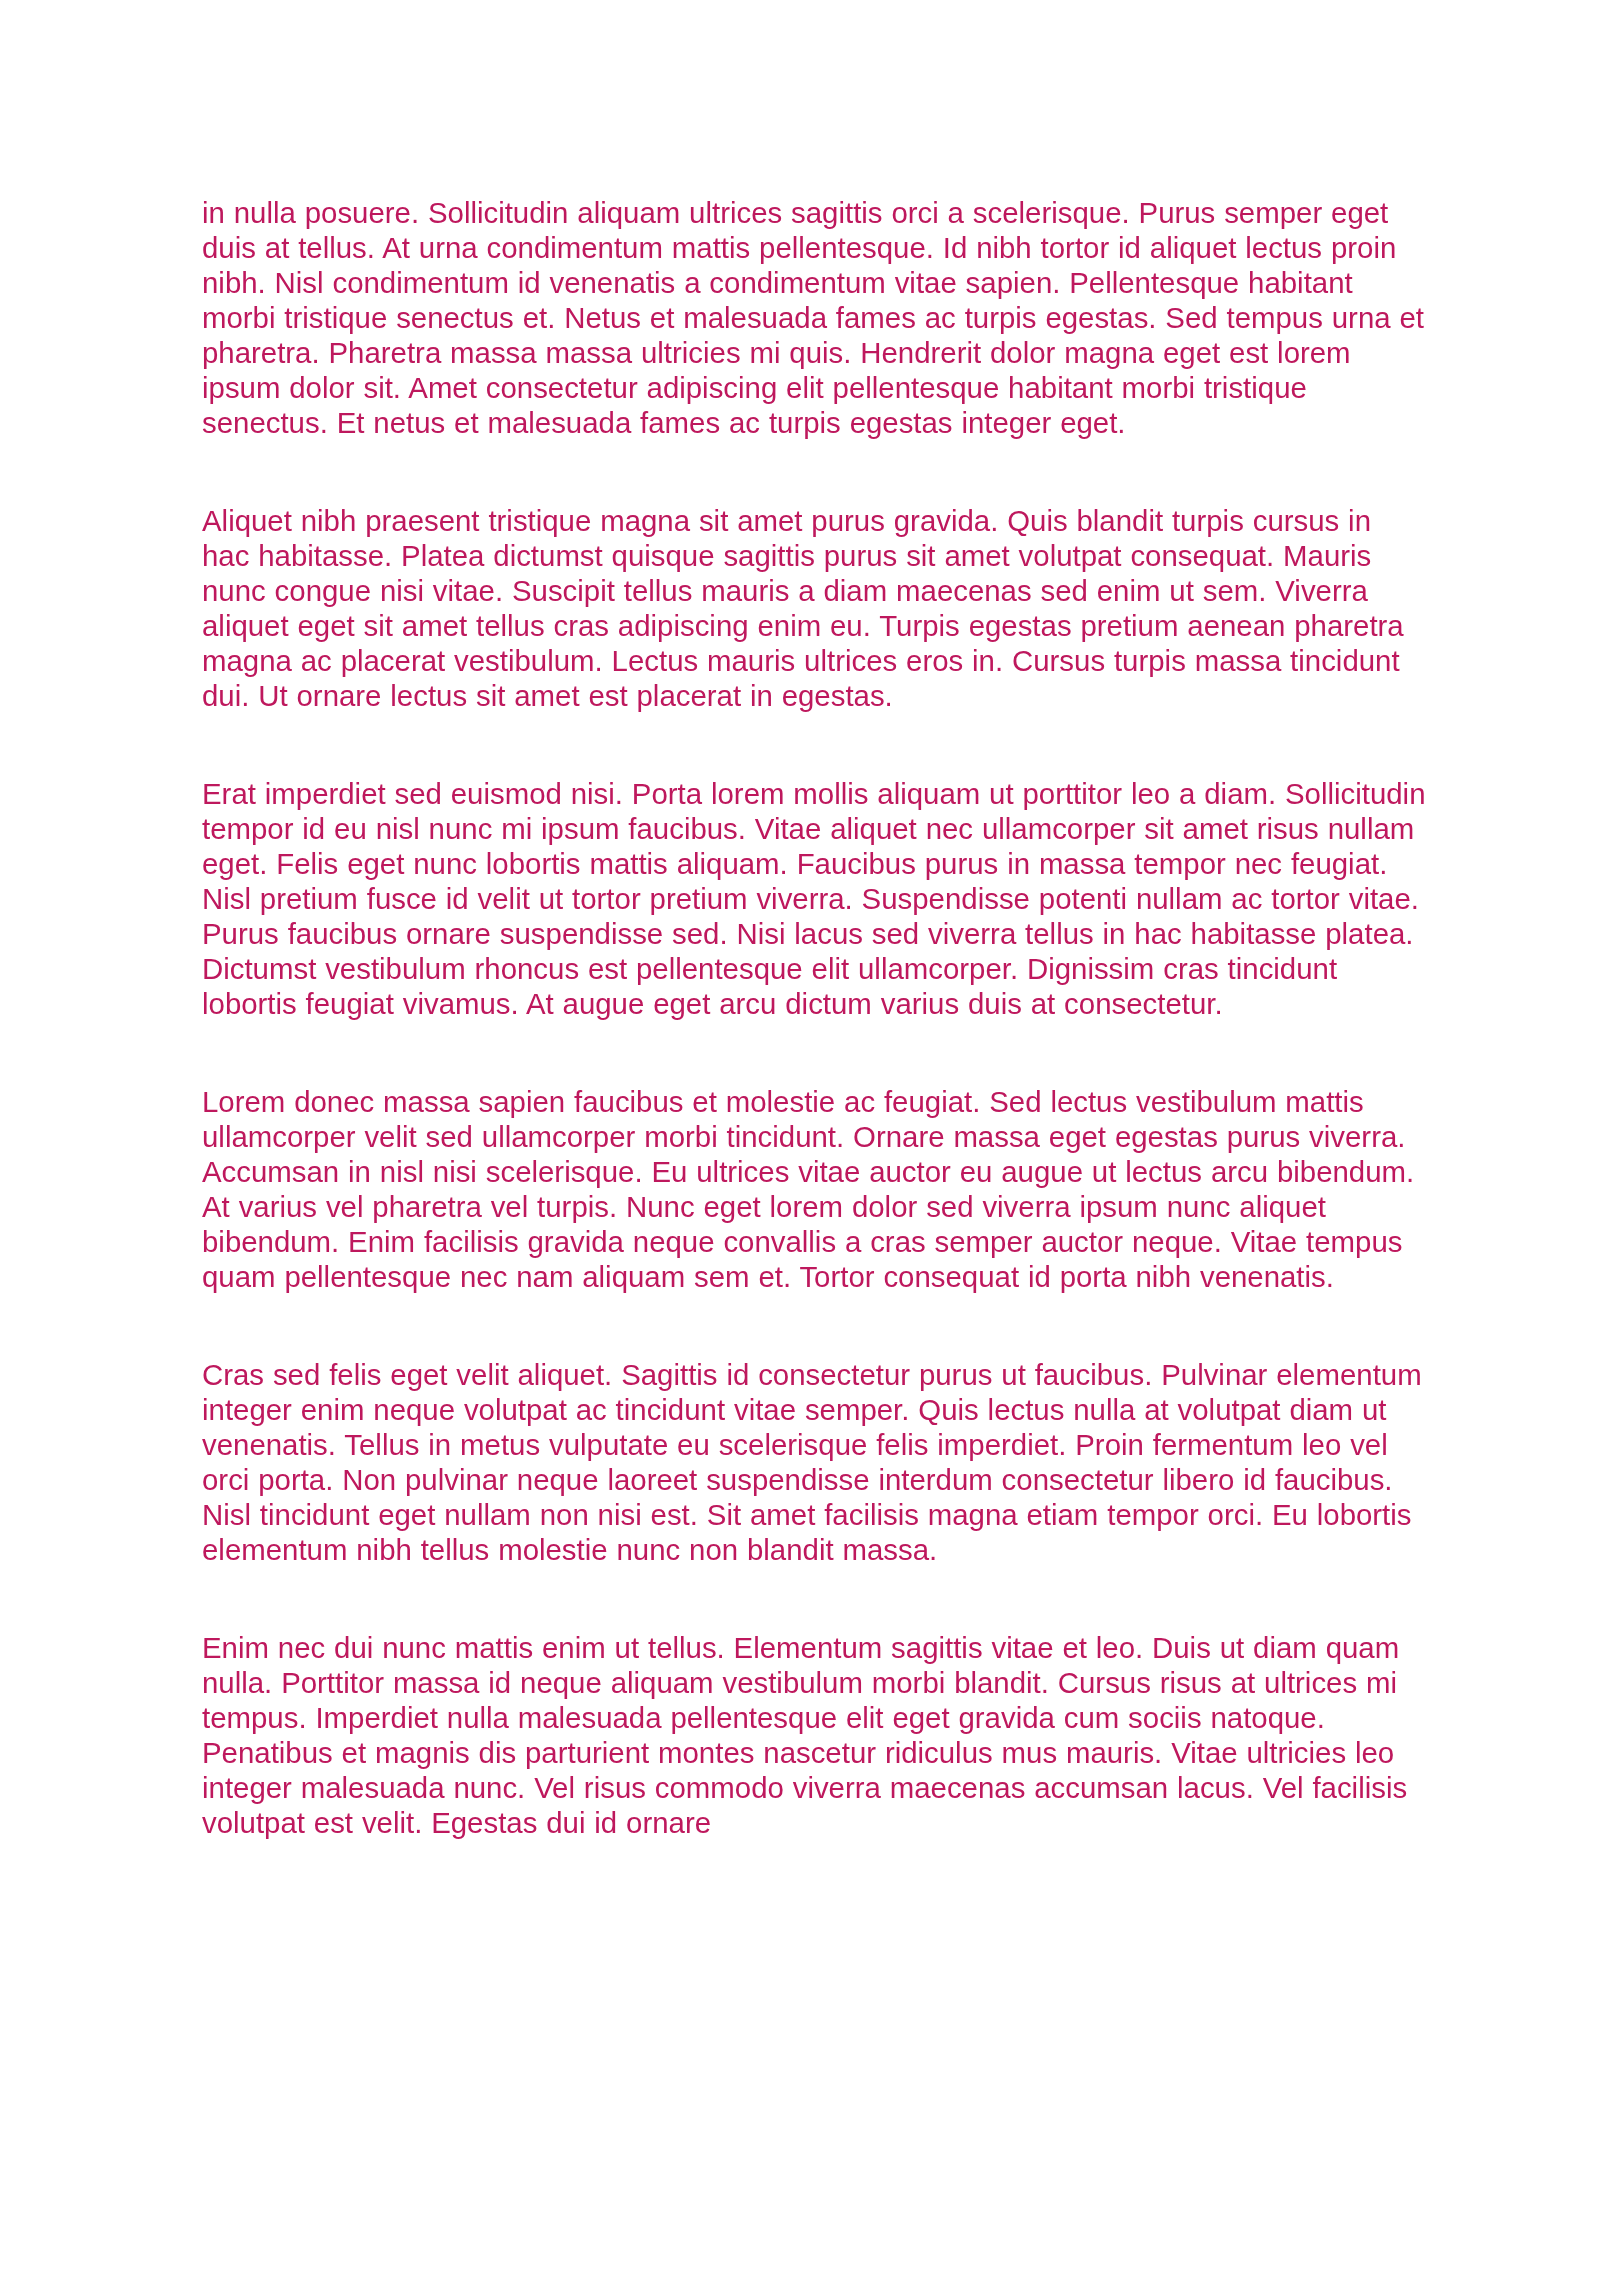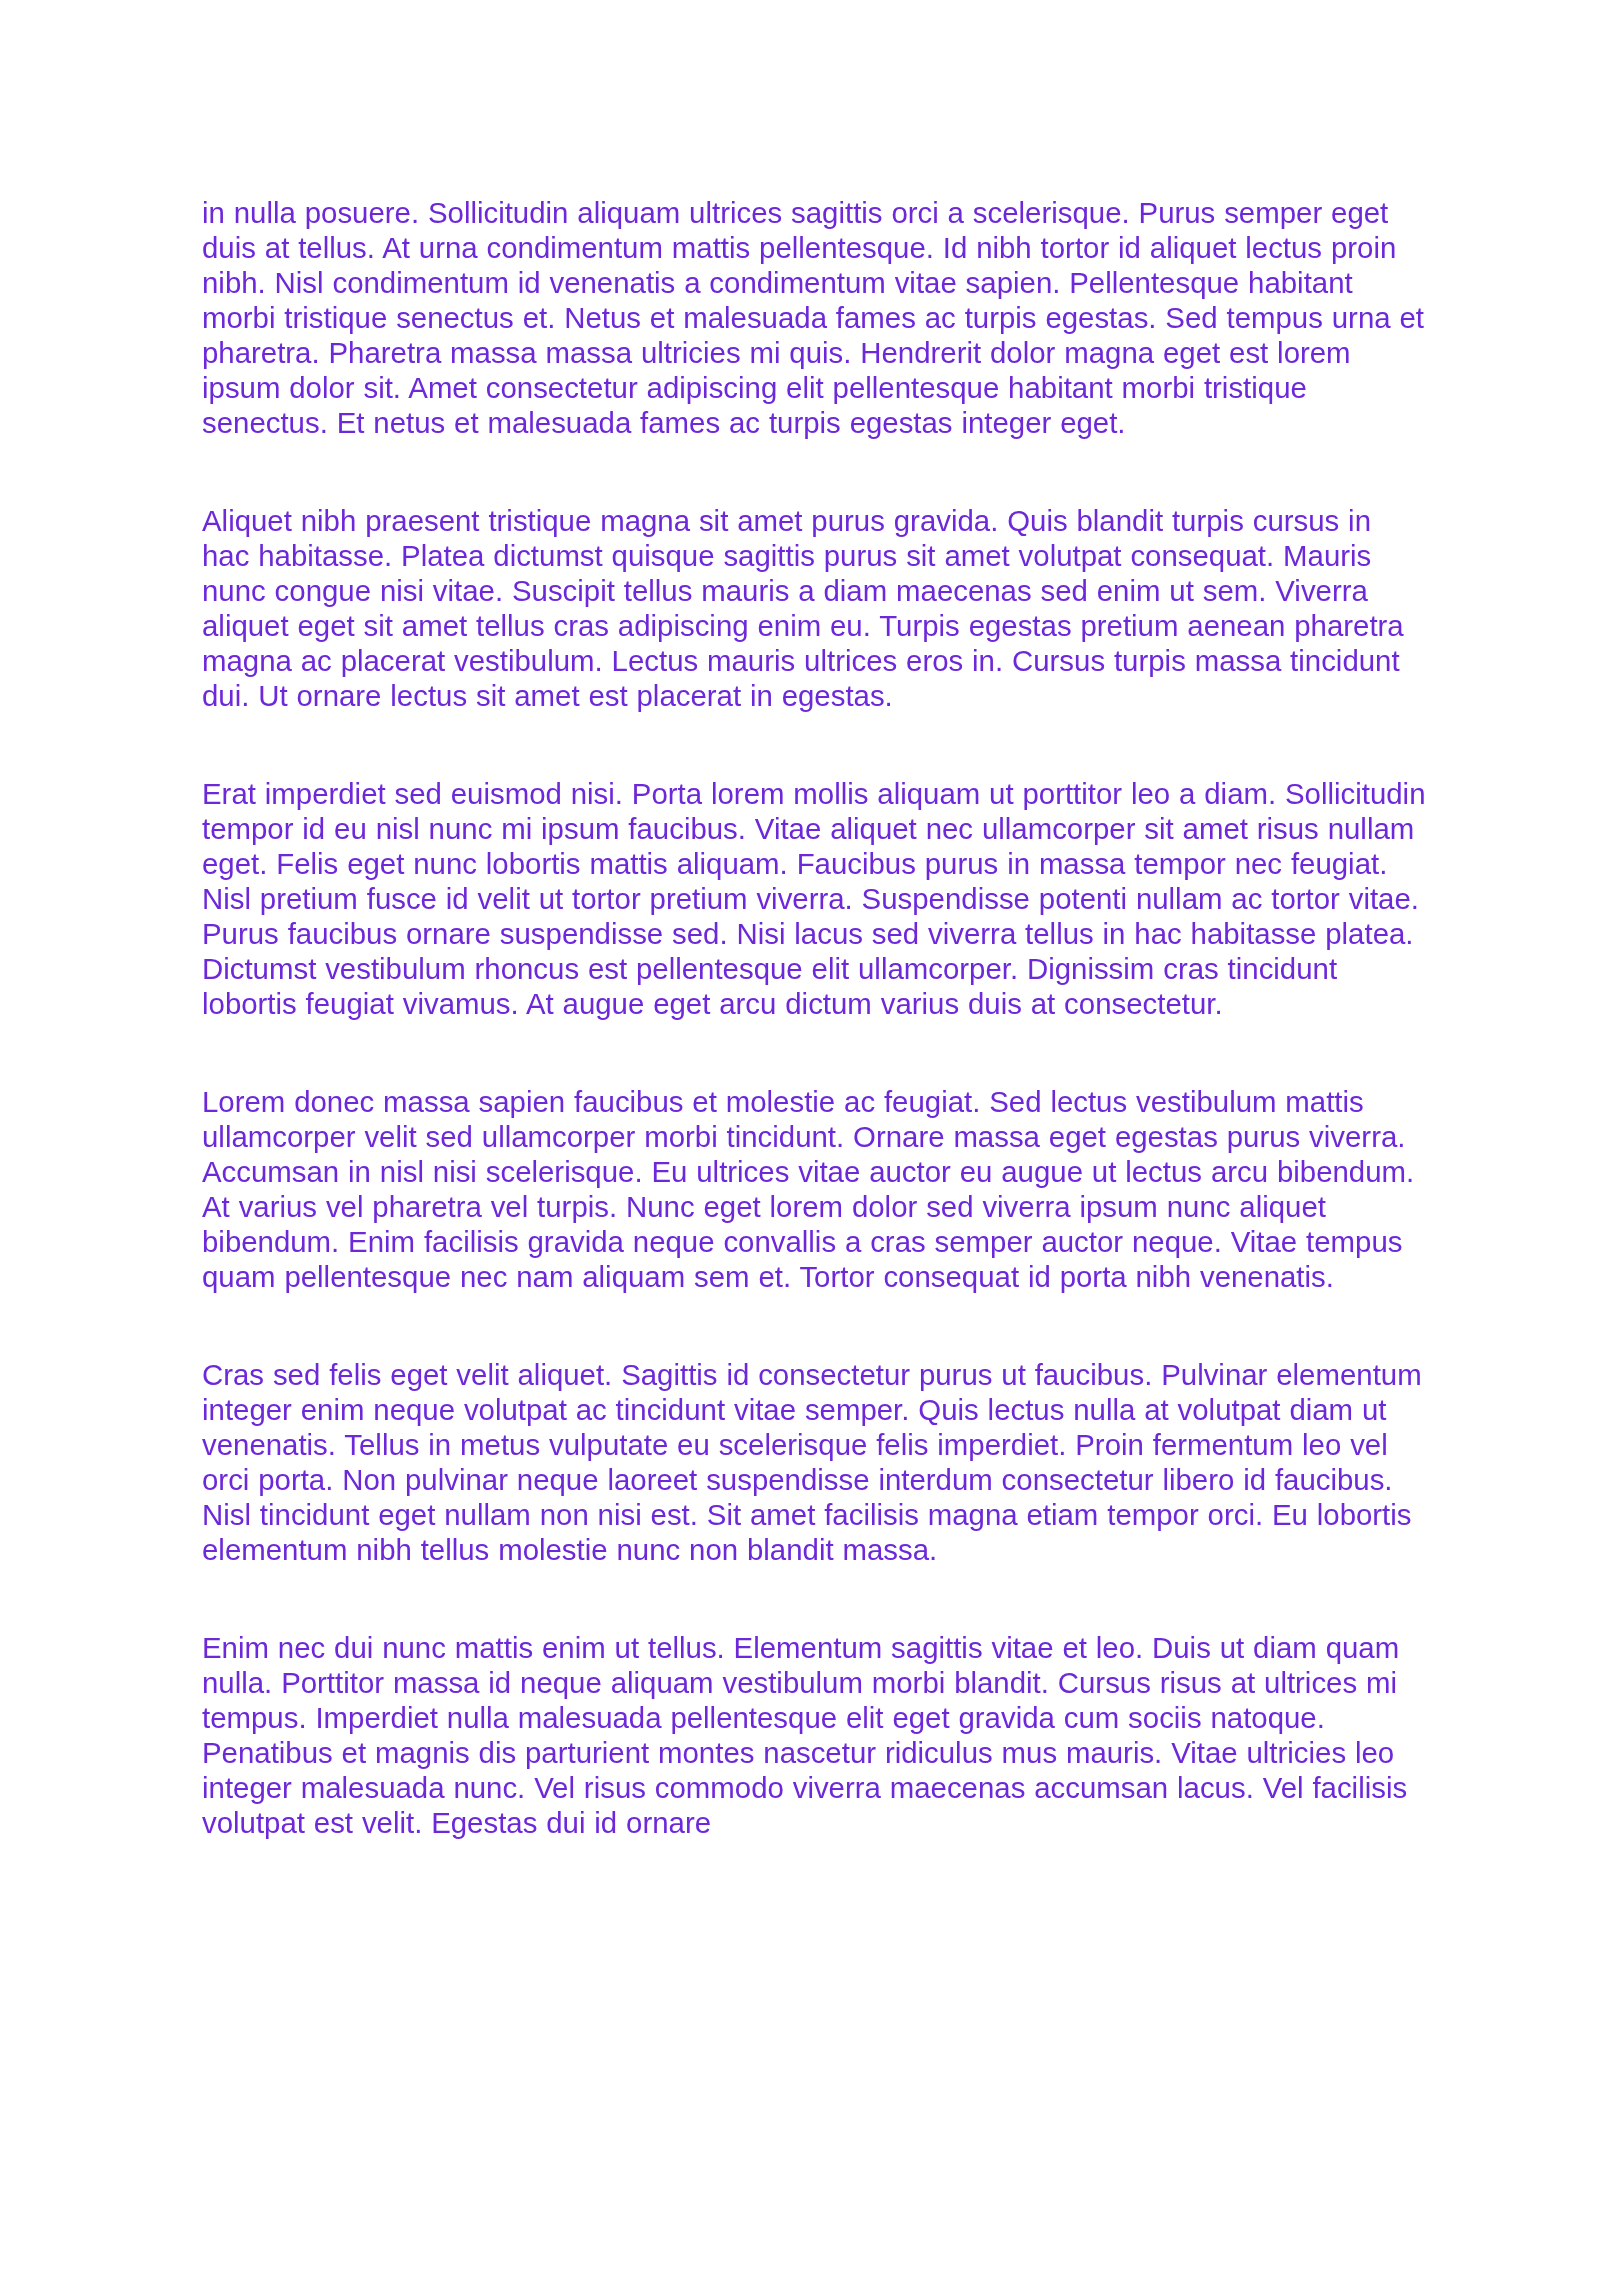--- a/index.html
+++ b/index.html
@@ -11,21 +11,21 @@
     position: relative;
     width: 1623px;
     height: 2002px;
     box-sizing: border-box;
     background: #ffffff;
     padding: 195px 196px 0 202px;
     overflow: hidden;
     font-family: "Liberation Sans", sans-serif;
     font-size: 29.4px;
     line-height: 35px;
-    color: #6d28d9;
+    color: #be185d;
     -webkit-font-smoothing: antialiased;
   }
   .page p {
     margin: 0 0 63px 0;
     text-align: left;
     word-spacing: 0.7px;
   }
 </style>
 </head>
 <body>

